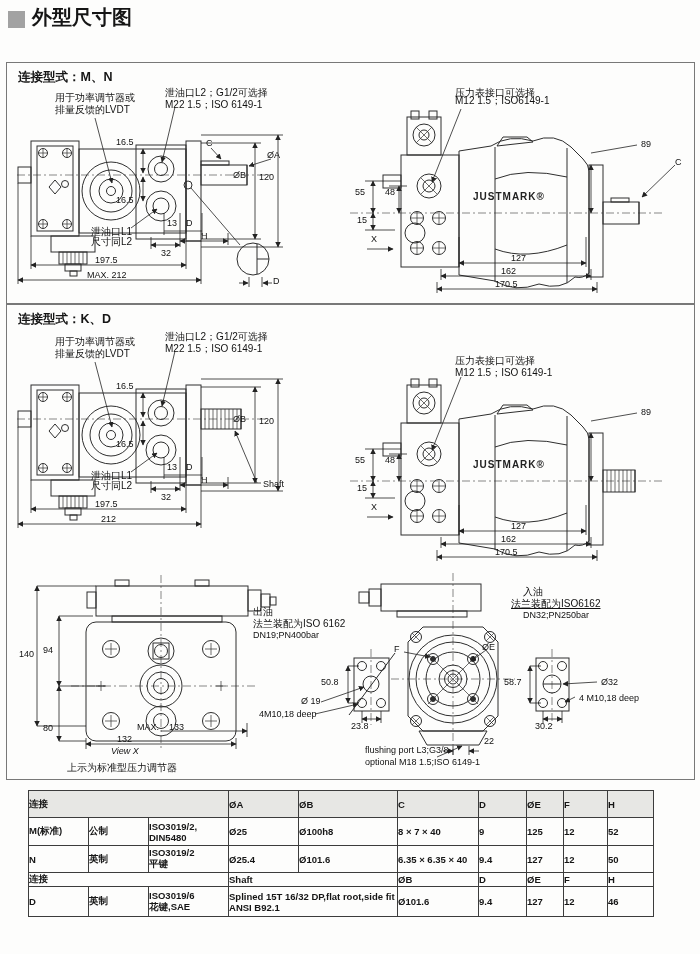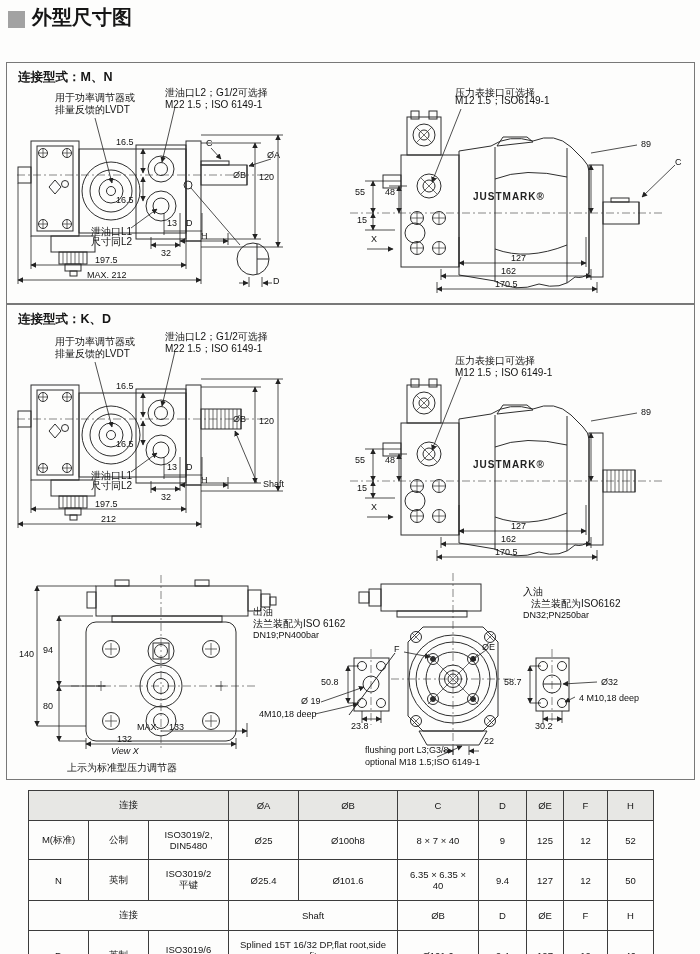--- a/index.html
+++ b/index.html
@@ -15,21 +15,21 @@
   .lb{position:absolute;font-size:9px;line-height:1.15;white-space:nowrap;color:#111;}
   .cn{font-size:10px;}
   .brand{position:absolute;font-size:10px;font-weight:bold;letter-spacing:1px;color:#222;}
   svg{position:absolute;left:0;top:0;}
   svg .s{stroke:#2e2e2e;fill:none;stroke-width:1;}
   svg .dm{stroke:#222;fill:none;stroke-width:.8;}
   svg .cl{stroke:#555;fill:none;stroke-width:.7;stroke-dasharray:8 3 2 3;}
   svg .h{stroke:#2e2e2e;stroke-width:.7;}
   
   .dimtable{position:absolute;left:28px;top:790px;border-collapse:collapse;table-layout:fixed;width:625px;}
-  .dimtable td{border:1px solid #3c3c3c;text-align:center;vertical-align:middle;font-size:9.5px;padding:8px;overflow:hidden;}
+  .dimtable td{border:1px solid #3c3c3c;vertical-align:middle;font-size:9.5px;padding:0;overflow:hidden;font-weight:bold;}
   .dimtable tr.hdr td{background:#e7e7e4;}
   .pre{white-space:pre-line;margin-left:26px;}
   .shafttxt{font-size:8.6px;}
 </style>
 </head>
 <body>
 
 <div class="page">
 
   <span class="tsq"></span>
@@ -496,21 +496,21 @@
           <line x1="590" y1="129" x2="556" y2="131" marker-end="url(#a5)"></line>
           <line x1="568" y1="144" x2="558" y2="149" marker-end="url(#a5)"></line>
           <line x1="536" y1="158" x2="536" y2="170"></line>
             <line x1="555" y1="158" x2="555" y2="170"></line>
           <line x1="536" y1="166" x2="555" y2="166" marker-start="url(#a5)" marker-end="url(#a5)"></line>
         </g>
       </svg>
 
       <span class="lb" style="left:12px;top:96px;">140</span>
       <span class="lb" style="left:36px;top:92px;">94</span>
-      <span class="lb" style="left:36px;top:148px;">80</span>
+      <span class="lb" style="left:36px;top:170px;">80</span>
       <span class="lb" style="left:130px;top:169px;">MAX.</span>
       <span class="lb" style="left:162px;top:169px;">133</span>
       <span class="lb" style="left:110px;top:181px;">132</span>
       <span class="lb" style="left:104px;top:193px;font-style:italic;">View X</span>
       <span class="lb cn" style="left:60px;top:209px;">上示为标准型压力调节器</span>
 
       <span class="lb cn" style="left:246px;top:53px;">出油</span>
       <span class="lb cn" style="left:246px;top:65px;">法兰装配为ISO 6162</span>
       <span class="lb" style="left:246px;top:77px;">DN19;PN400bar</span>
       <span class="lb" style="left:314px;top:124px;">50.8</span>
@@ -518,21 +518,21 @@
       <span class="lb" style="left:252px;top:156px;">4M10,18 deep</span>
       <span class="lb" style="left:344px;top:168px;">23.8</span>
 
       <span class="lb" style="left:387px;top:91px;">F</span>
       <span class="lb" style="left:475px;top:89px;">ØE</span>
       <span class="lb" style="left:477px;top:183px;">22</span>
       <span class="lb" style="left:358px;top:192px;">flushing port L3;G3/8</span>
       <span class="lb" style="left:358px;top:204px;">optional M18 1.5;ISO 6149-1</span>
 
       <span class="lb cn" style="left:516px;top:33px;">入油</span>
-      <span class="lb cn" style="left:524px;top:45px;">法兰装配为ISO6162</span>
+      <span class="lb cn" style="left:504px;top:45px;text-decoration:underline;">法兰装配为ISO6162</span>
       <span class="lb" style="left:516px;top:57px;">DN32;PN250bar</span>
       <span class="lb" style="left:497px;top:124px;">58.7</span>
       <span class="lb" style="left:594px;top:124px;">Ø32</span>
       <span class="lb" style="left:572px;top:140px;">4 M10,18 deep</span>
       <span class="lb" style="left:528px;top:168px;">30.2</span>
     </div>
   </div>
 
   <table class="dimtable">
     <colgroup>

